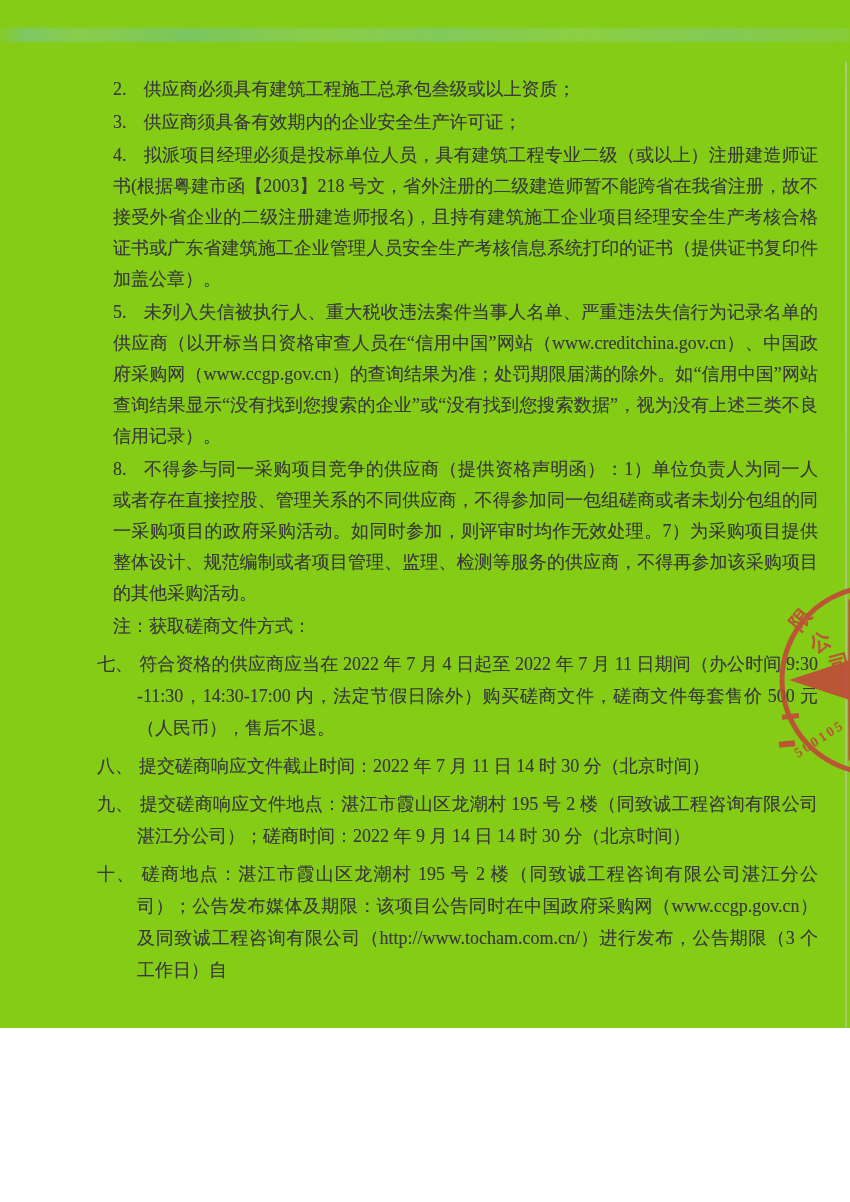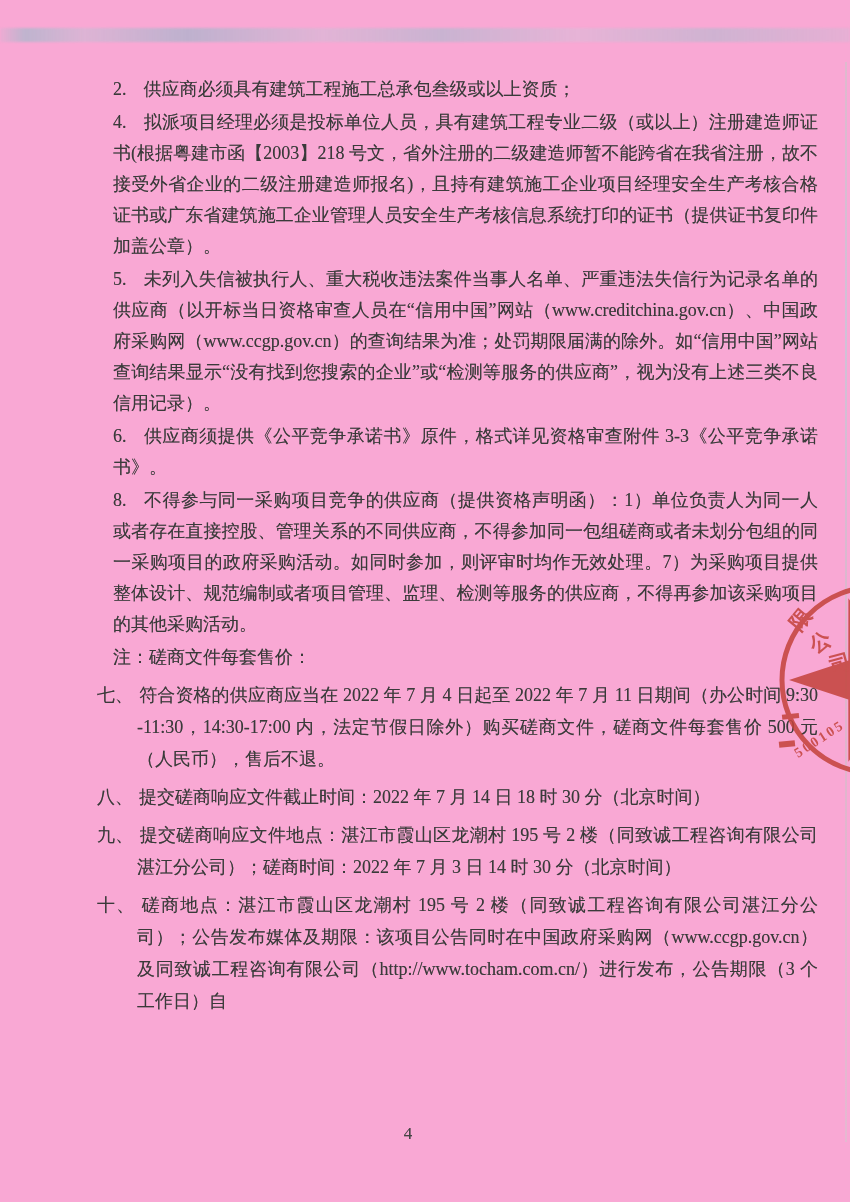--- a/index.html
+++ b/index.html
@@ -3,22 +3,22 @@
 <meta charset="utf-8">
 <style>
   html, body {
     margin: 0;
     padding: 0;
     background: #ffffff;
   }
   .page {
     position: relative;
     width: 850px;
-    height: 1202px;
-    background: #f9a8d4;
+    height: 1028px;
+    background: #84cc16;
     overflow: hidden;
     font-family: "Liberation Serif", "DejaVu Serif", serif;
   }
   
   .scan-streak {
     position: absolute;
     left: 0; top: 28px;
     width: 100%; height: 14px;
     background:
       linear-gradient(90deg,
@@ -95,28 +95,28 @@
 </head>
 <body>
 
 <div class="page">
 
   <div class="scan-streak"></div>
   <div class="edge-line"></div>
 
   <main class="content">
     <p class="p-num"><span class="lbl">2.</span><span>供应商必须具有建筑工程施工总承包叁级或以上资质；</span></p>
+    <p class="p-num"><span class="lbl">3.</span><span>供应商须具备有效期内的企业安全生产许可证；</span></p>
     <p class="p-num"><span class="lbl">4.</span><span>拟派项目经理必须是投标单位人员，具有建筑工程专业二级（或以上）注册建造师证书(根据粤建市函【2003】218 号文，省外注册的二级建造师暂不能跨省在我省注册，故不接受外省企业的二级注册建造师报名)，且持有建筑施工企业项目经理安全生产考核合格证书或广东省建筑施工企业管理人员安全生产考核信息系统打印的证书（提供证书复印件加盖公章）。</span></p>
-    <p class="p-num"><span class="lbl">5.</span><span>未列入失信被执行人、重大税收违法案件当事人名单、严重违法失信行为记录名单的供应商（以开标当日资格审查人员在“信用中国”网站（www.creditchina.gov.cn）、中国政府采购网（www.ccgp.gov.cn）的查询结果为准；处罚期限届满的除外。如“信用中国”网站查询结果显示“没有找到您搜索的企业”或“检测等服务的供应商”，视为没有上述三类不良信用记录）。</span></p>
-    <p class="p-num"><span class="lbl">6.</span><span>供应商须提供《公平竞争承诺书》原件，格式详见资格审查附件 3-3《公平竞争承诺书》。</span></p>
+    <p class="p-num"><span class="lbl">5.</span><span>未列入失信被执行人、重大税收违法案件当事人名单、严重违法失信行为记录名单的供应商（以开标当日资格审查人员在“信用中国”网站（www.creditchina.gov.cn）、中国政府采购网（www.ccgp.gov.cn）的查询结果为准；处罚期限届满的除外。如“信用中国”网站查询结果显示“没有找到您搜索的企业”或“没有找到您搜索数据”，视为没有上述三类不良信用记录）。</span></p>
     <p class="p-num"><span class="lbl">8.</span><span>不得参与同一采购项目竞争的供应商（提供资格声明函）：1）单位负责人为同一人或者存在直接控股、管理关系的不同供应商，不得参加同一包组磋商或者未划分包组的同一采购项目的政府采购活动。如同时参加，则评审时均作无效处理。7）为采购项目提供整体设计、规范编制或者项目管理、监理、检测等服务的供应商，不得再参加该采购项目的其他采购活动。</span></p>
-    <p class="p-num p-note"><span class="lbl">注：</span><span>磋商文件每套售价：</span></p>
+    <p class="p-num p-note"><span class="lbl">注：</span><span>获取磋商文件方式：</span></p>
     <p class="p-cn"><span class="lbl">七、</span><span>符合资格的供应商应当在 2022 年 7 月 4 日起至 2022 年 7 月 11 日期间（办公时间 9:30-11:30，14:30-17:00 内，法定节假日除外）购买磋商文件，磋商文件每套售价 500 元（人民币），售后不退。</span></p>
-    <p class="p-cn"><span class="lbl">八、</span><span>提交磋商响应文件截止时间：2022 年 7 月 14 日 18 时 30 分（北京时间）</span></p>
-    <p class="p-cn"><span class="lbl">九、</span><span>提交磋商响应文件地点：湛江市霞山区龙潮村 195 号 2 楼（同致诚工程咨询有限公司湛江分公司）；磋商时间：2022 年 7 月 3 日 14 时 30 分（北京时间）</span></p>
+    <p class="p-cn"><span class="lbl">八、</span><span>提交磋商响应文件截止时间：2022 年 7 月 11 日 14 时 30 分（北京时间）</span></p>
+    <p class="p-cn"><span class="lbl">九、</span><span>提交磋商响应文件地点：湛江市霞山区龙潮村 195 号 2 楼（同致诚工程咨询有限公司湛江分公司）；磋商时间：2022 年 9 月 14 日 14 时 30 分（北京时间）</span></p>
     <p class="p-cn"><span class="lbl">十、</span><span>磋商地点：湛江市霞山区龙潮村 195 号 2 楼（同致诚工程咨询有限公司湛江分公司）；公告发布媒体及期限：该项目公告同时在中国政府采购网（www.ccgp.gov.cn）及同致诚工程咨询有限公司（http://www.tocham.com.cn/）进行发布，公告期限（3 个工作日）自</span></p>
   </main>
 
   <svg class="stamp" width="200" height="230" viewBox="0 0 200 230" aria-hidden="true">
     <circle cx="115" cy="110" r="93" fill="none" stroke="#c4423b" stroke-width="5"></circle>
     <polygon points="29,110 88.3,129.4 88.4,191.8 125.2,141.4 184.6,160.6 148,110 184.6,59.4 125.2,78.6 88.4,28.2 88.3,90.6" fill="#c4423b"></polygon>
     <text x="0" y="0" font-size="21" text-anchor="middle" transform="translate(46,54) rotate(-50)">限</text>
     <text x="0" y="0" font-size="21" text-anchor="middle" transform="translate(64,78) rotate(-32)">公</text>
     <text x="0" y="0" font-size="21" text-anchor="middle" transform="translate(82,100) rotate(-15)">司</text>
     <text x="0" y="0" font-size="14" letter-spacing="2.5" transform="translate(38,188) rotate(-33)">500105</text>

